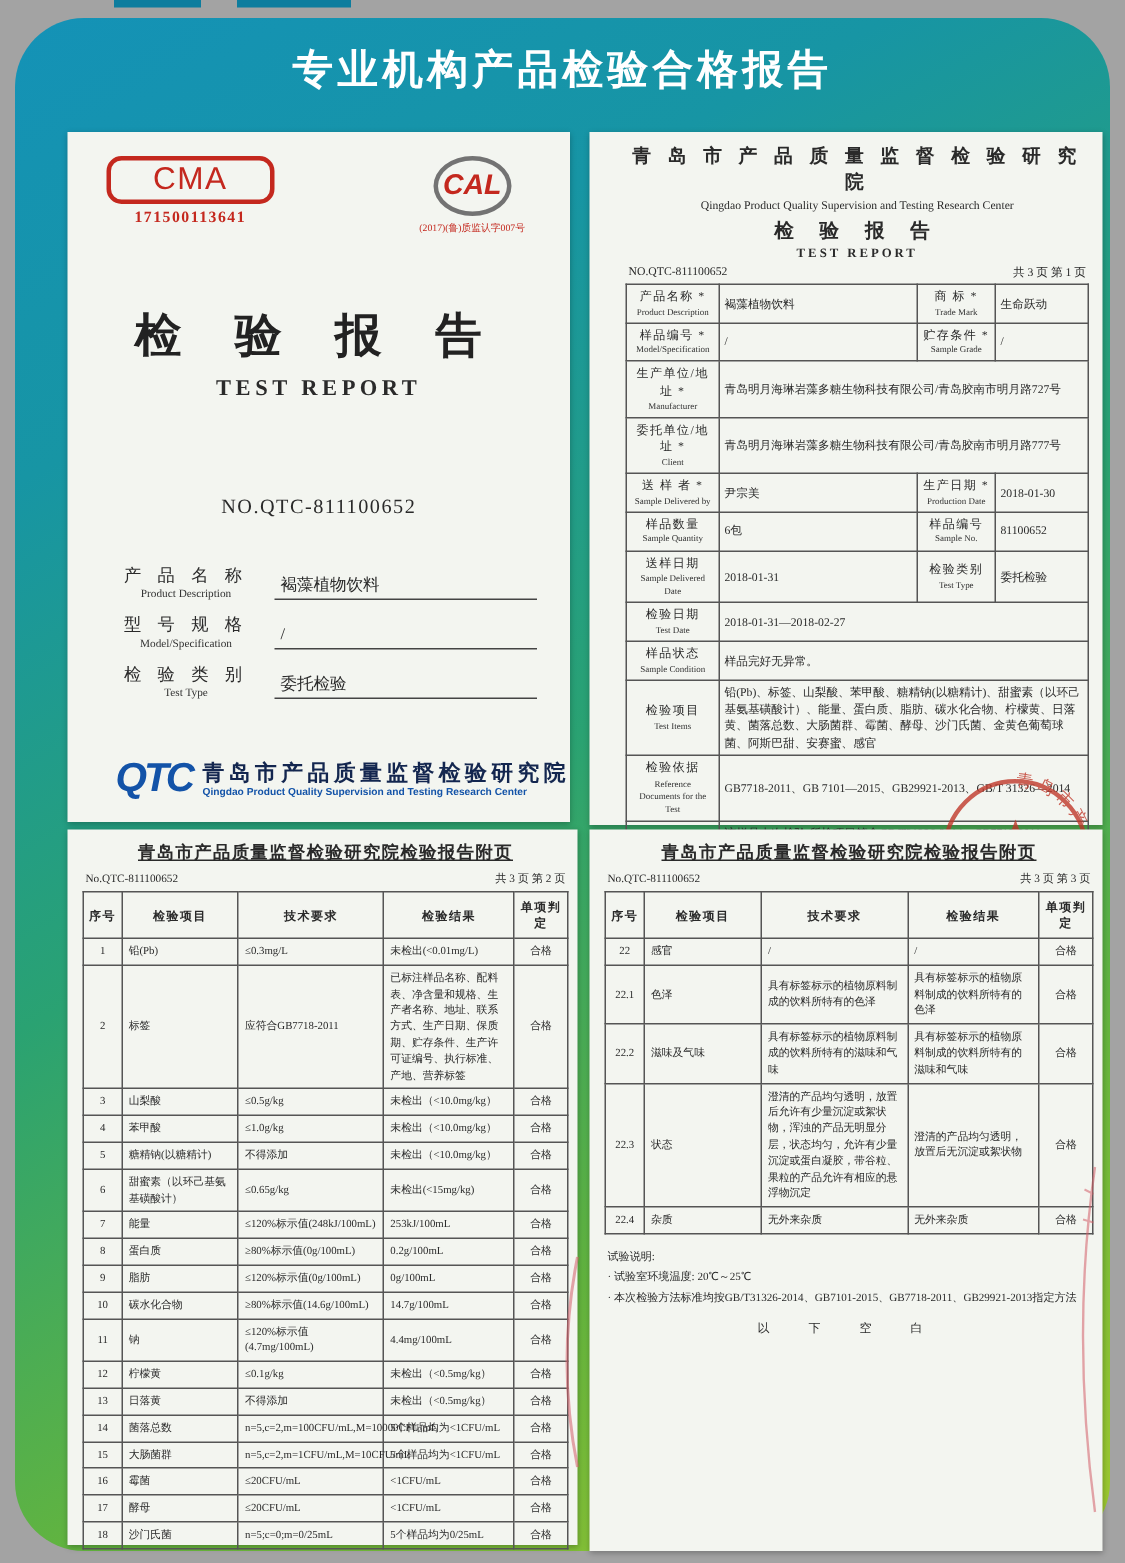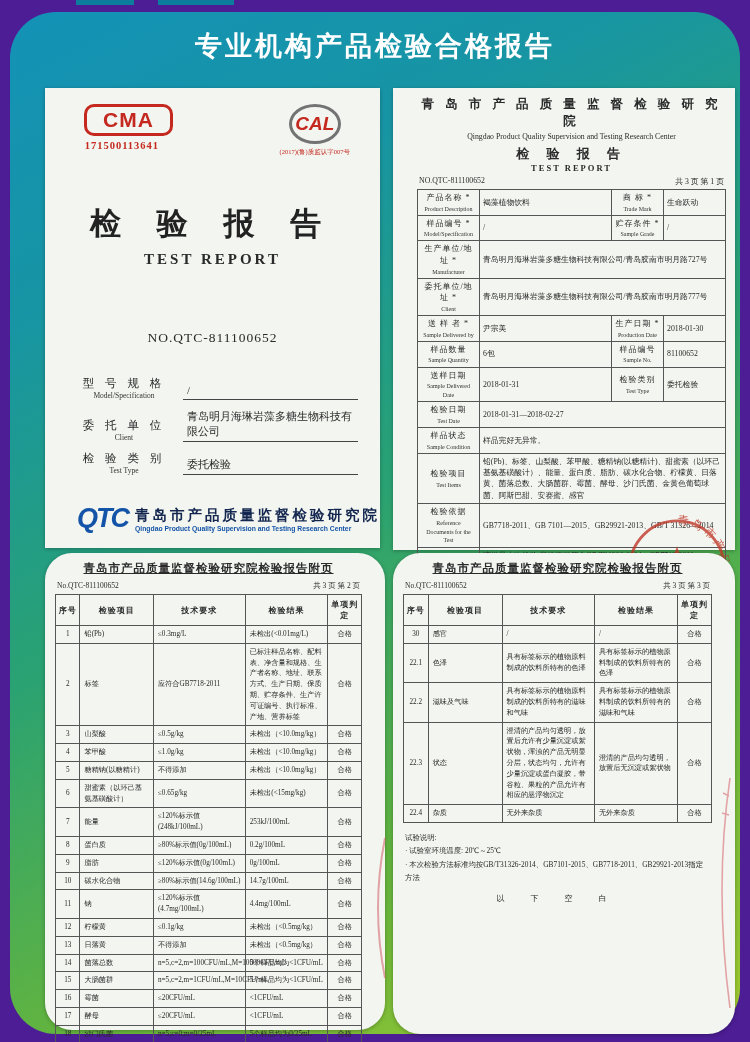--- a/index.html
+++ b/index.html
@@ -1,18 +1,18 @@
 <!DOCTYPE html>
 <html><head>
 <meta charset="utf-8">
 <style>
   * { margin:0; padding:0; box-sizing:border-box; }
   html,body { background:#ffffff; }
   body { font-family:"Liberation Serif", serif; }
-  .page { position:relative; width:750px; height:1042px; background:#4c1d95; overflow:hidden; margin:0 auto; }
+  .page { position:relative; width:750px; height:1042px; background:#a3a3a3; overflow:hidden; margin:0 auto; }
 
   .top-strip { position:absolute; top:0; height:5px; background:#0d7d9e; }
   .ts1 { left:76px; width:58px; }
   .ts2 { left:158px; width:76px; }
 
   .card { position:absolute; left:10px; top:12px; width:730px; height:1022px; border-radius:46px;
           background:linear-gradient(152deg,#1492b7 0%,#1795a4 22%,#2aa272 48%,#62b43f 74%,#a2ca2e 100%); }
 
   .banner { position:absolute; left:0; right:0; top:16px; text-align:center;
             font-family:"Liberation Sans", sans-serif; font-weight:bold; font-size:27px;
@@ -20,22 +20,22 @@
 
   .paper { position:absolute; background:#f3f5f0; box-shadow:0 1px 4px rgba(0,0,0,.28); color:#2a2a2a; }
   #doc-cover { left:35px;  top:76px;  width:335px; height:460px; }
   #doc-p1    { left:383px; top:76px;  width:342px; height:462px; }
   #doc-p2    { left:35px;  top:541px; width:340px; height:477px; }
   #doc-p3    { left:383px; top:541px; width:342px; height:481px; }
 
   
   .logo-row { display:flex; justify-content:space-between; align-items:flex-start; margin:16px 30px 0 26px; }
   .logo-blk { text-align:center; }
-  .cma-box { display:inline-block; border:3px solid #c4281e; border-radius:10px; padding:1px 16px;
-             color:#c4281e; font-family:"Liberation Sans", sans-serif; font-weight:bold; font-size:21px; letter-spacing:1px;margin-left:13px; }
+  .cma-box { display:inline-block; border:3px solid #c4281e; border-radius:10px; padding:1px 28px;
+             color:#c4281e; font-family:"Liberation Sans", sans-serif; font-weight:normal; font-size:21px; letter-spacing:1px; }
   .cal-box { display:inline-block; border:3px solid #737373; border-radius:50%; width:52px; height:40px; line-height:34px;
              color:#c4281e; font-family:"Liberation Sans", sans-serif; font-weight:bold; font-size:19px; font-style:italic; }
   .logo-num { color:#c4281e; font-size:10.5px; letter-spacing:1px; margin-top:4px; font-weight:bold; }
   .logo-num.small { font-size:6.5px; letter-spacing:0; font-weight:normal; }
   .cover-title { text-align:center; margin-top:46px; font-size:31px; font-weight:bold; letter-spacing:14px; color:#222; }
   .cover-sub { text-align:center; margin-top:6px; font-size:15px; font-weight:bold; letter-spacing:3px; }
   .cover-no { text-align:center; margin-top:62px; font-size:13.5px; letter-spacing:1px; }
   .cover-fields { margin:30px 22px 0 20px; }
   .cf-row { display:flex; align-items:flex-end; margin-bottom:9px; }
   .cf-label { width:118px; text-align:center; }
@@ -61,21 +61,21 @@
   .lbl .en { font-size:6.3px; color:#333; transform:scale(.95); }
   .w-lbl { width:62px; } .w-lbl2 { width:52px; } .w-val2 { width:62px; }
   .concl-cell { position:relative; }
   .stamp-lines { text-align:right; font-size:7px; margin-top:14px; line-height:1.5; }
   .sig-row { display:flex; justify-content:space-between; align-items:center; margin:10px 6px 0 6px; }
   .sig-grp { display:flex; align-items:center; gap:4px; }
   .sig-lbl { text-align:center; font-size:7.5px; line-height:1.3; }
   .stamp-svg { position:absolute; right:-6px; top:-34px; width:108px; height:108px; opacity:.8; }
 
   
-  #doc-p2, #doc-p3 { padding:8px 23px 0 10px;border-radius:27px; }
+  #doc-p2, #doc-p3 { padding:8px 6px 0 10px; }
   .apx-title { text-align:center; font-size:11.5px; font-weight:bold; letter-spacing:1px; text-decoration:underline; }
   .apx-meta { display:flex; justify-content:space-between; font-size:7.5px; margin:5px 2px 3px 2px; }
   table.rtab { width:100%; border-collapse:collapse; table-layout:fixed; }
   .rtab th { border:1px solid #555; font-size:8px; font-weight:bold; padding:4px 2px; letter-spacing:1px; }
   .rtab td { border:1px solid #555; font-size:7.2px; padding:3px 4px; line-height:1.5; vertical-align:middle; }
   .rtab td.c { text-align:center; }
   .col-no { width:8%; } .col-item { width:24%; } .col-req { width:30%; } .col-res { width:27%; } .col-ver { width:11%; }
   .p3-notes { font-size:7.4px; margin:8px 2px 0 2px; line-height:1.8; }
   .p3-notes .bullet::before { content:"·  "; }
   .p3-blank { text-align:center; letter-spacing:12px; font-size:8px; margin-top:8px; }
@@ -104,31 +104,31 @@
           <span class="cal-box">CAL</span>
           <div class="logo-num small">(2017)(鲁)质监认字007号</div>
         </div>
       </div>
       <div class="cover-title">检 验 报 告</div>
       <div class="cover-sub">TEST REPORT</div>
       <div class="cover-no">NO.QTC-811100652</div>
       <div class="cover-fields">
         <div class="cf-row">
           <div class="cf-label">
+            <div class="cf-cn">产 品 名 称</div>
+            <div class="cf-en">Product Description</div>
+          </div>
+          <div class="cf-val">褐藻植物饮料</div>
+        </div>
+        <div class="cf-row">
+          <div class="cf-label">
             <div class="cf-cn">型 号 规 格</div>
             <div class="cf-en">Model/Specification</div>
           </div>
           <div class="cf-val">/</div>
-        </div>
-        <div class="cf-row">
-          <div class="cf-label">
-            <div class="cf-cn">委 托 单 位</div>
-            <div class="cf-en">Client</div>
-          </div>
-          <div class="cf-val">青岛明月海琳岩藻多糖生物科技有限公司</div>
         </div>
         <div class="cf-row">
           <div class="cf-label">
             <div class="cf-cn">检 验 类 别</div>
             <div class="cf-en">Test Type</div>
           </div>
           <div class="cf-val">委托检验</div>
         </div>
       </div>
       <div class="cover-footer">
@@ -515,21 +515,21 @@
             <th>序号</th>
             <th>检验项目</th>
             <th>技术要求</th>
             <th>检验结果</th>
             <th>单项判定</th>
           </tr>
         </thead>
         <tbody>
 
             <tr>
-              <td class="c">30</td>
+              <td class="c">22</td>
               <td>感官</td>
               <td>/</td>
               <td>/</td>
               <td class="c">合格</td>
             </tr>
 
             <tr>
               <td class="c">22.1</td>
               <td>色泽</td>
               <td>具有标签标示的植物原料制成的饮料所特有的色泽</td>

